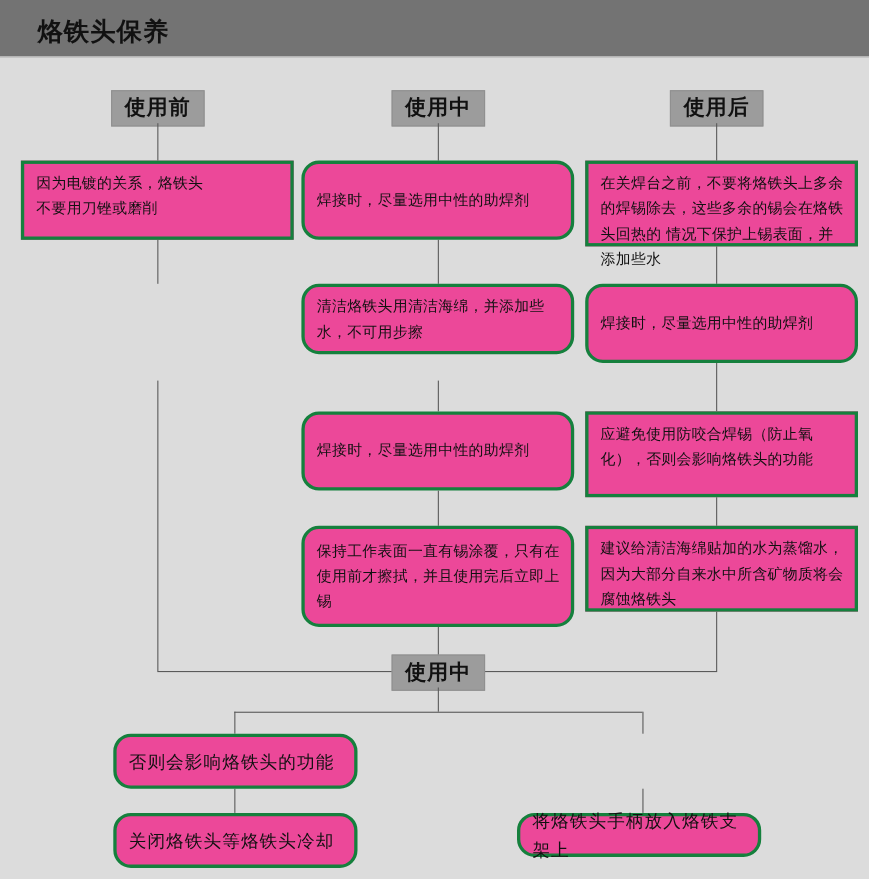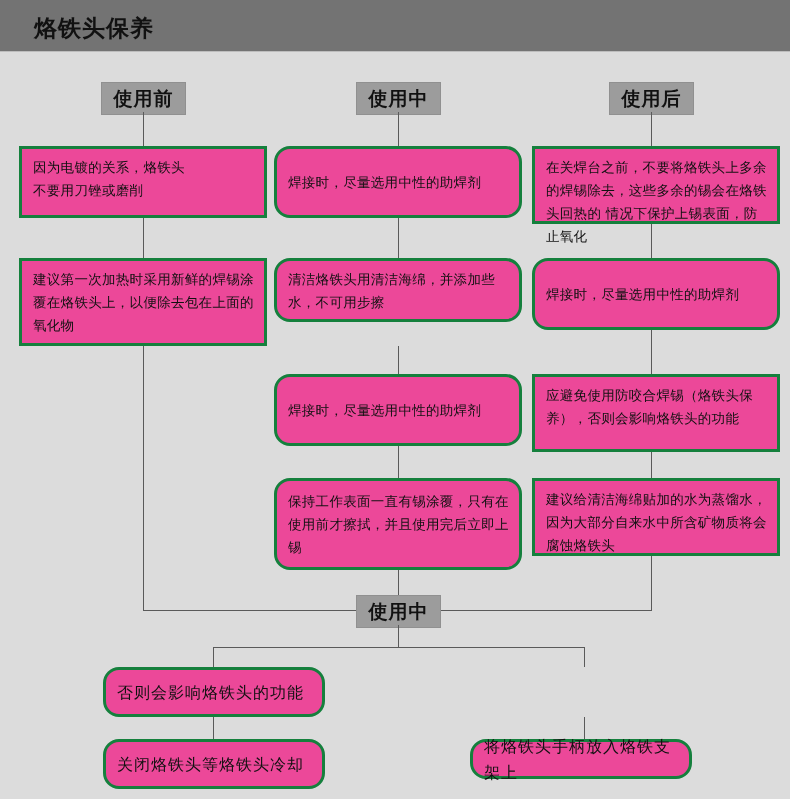--- a/index.html
+++ b/index.html
@@ -73,35 +73,34 @@
   <div class="pill" style="left:356px; top:30px; width:85px;">使用中</div>
   <div class="pill" style="left:609px; top:30px; width:85px;">使用后</div>
 
   <div class="line vline" style="left:143px; top:60px; height:34px;"></div>
   <div class="line vline" style="left:398px; top:60px; height:34px;"></div>
   <div class="line vline" style="left:651px; top:60px; height:34px;"></div>
 
   <div class="box" style="left: 19px; top: 94px; width: 248px; height: 72px; white-space: pre-wrap;">因为电镀的关系，烙铁头
 不要用刀锉或磨削</div>
   <div class="line vline" style="left:143px; top:166px; height:40px;"></div>
-  <div class="box" style="left:19px; top:206px; width:248px; height:88px;">建议第一次加热时采用新鲜的焊锡涂覆在烙铁头上，以便除去包在上面的氧化物</div>
 
   <div class="box center" style="left:274px; top:94px; width:248px; height:72px;">焊接时，尽量选用中性的助焊剂</div>
   <div class="line vline" style="left:398px; top:166px; height:40px;"></div>
   <div class="box center" style="left:274px; top:206px; width:248px; height:64px;">清洁烙铁头用清洁海绵，并添加些水，不可用步擦</div>
   <div class="line vline" style="left:398px; top:294px; height:28px;"></div>
   <div class="box center" style="left:274px; top:322px; width:248px; height:72px;">焊接时，尽量选用中性的助焊剂</div>
   <div class="line vline" style="left:398px; top:394px; height:32px;"></div>
   <div class="box center" style="left:274px; top:426px; width:248px; height:92px;">保持工作表面一直有锡涂覆，只有在使用前才擦拭，并且使用完后立即上锡</div>
 
-  <div class="box" style="left:532px; top:94px; width:248px; height:78px;">在关焊台之前，不要将烙铁头上多余的焊锡除去，这些多余的锡会在烙铁头回热的 情况下保护上锡表面，防止氧化</div>
+  <div class="box" style="left:532px; top:94px; width:248px; height:78px;">在关焊台之前，不要将烙铁头上多余的焊锡除去，这些多余的锡会在烙铁头回热的 情况下保护上锡表面，并添加些水</div>
   <div class="line vline" style="left:651px; top:172px; height:34px;"></div>
   <div class="box center" style="left:532px; top:206px; width:248px; height:72px;">焊接时，尽量选用中性的助焊剂</div>
   <div class="line vline" style="left:651px; top:278px; height:44px;"></div>
-  <div class="box" style="left:532px; top:322px; width:248px; height:78px;">应避免使用防咬合焊锡（烙铁头保养），否则会影响烙铁头的功能</div>
+  <div class="box" style="left:532px; top:322px; width:248px; height:78px;">应避免使用防咬合焊锡（防止氧化），否则会影响烙铁头的功能</div>
   <div class="line vline" style="left:651px; top:400px; height:26px;"></div>
   <div class="box" style="left:532px; top:426px; width:248px; height:78px;">建议给清洁海绵贴加的水为蒸馏水，因为大部分自来水中所含矿物质将会腐蚀烙铁头</div>
 
   <div class="line vline" style="left:143px; top:294px; height:264px;"></div>
   <div class="line vline" style="left:398px; top:518px; height:40px;"></div>
   <div class="line vline" style="left:651px; top:504px; height:54px;"></div>
   <div class="line hline" style="left:143px; top:558px; width:509px;"></div>
   <div class="line vline" style="left:398px; top:558px; height:0px;"></div>
 
   <div class="pill" style="left:356px; top:543px; width:85px;">使用中</div>

